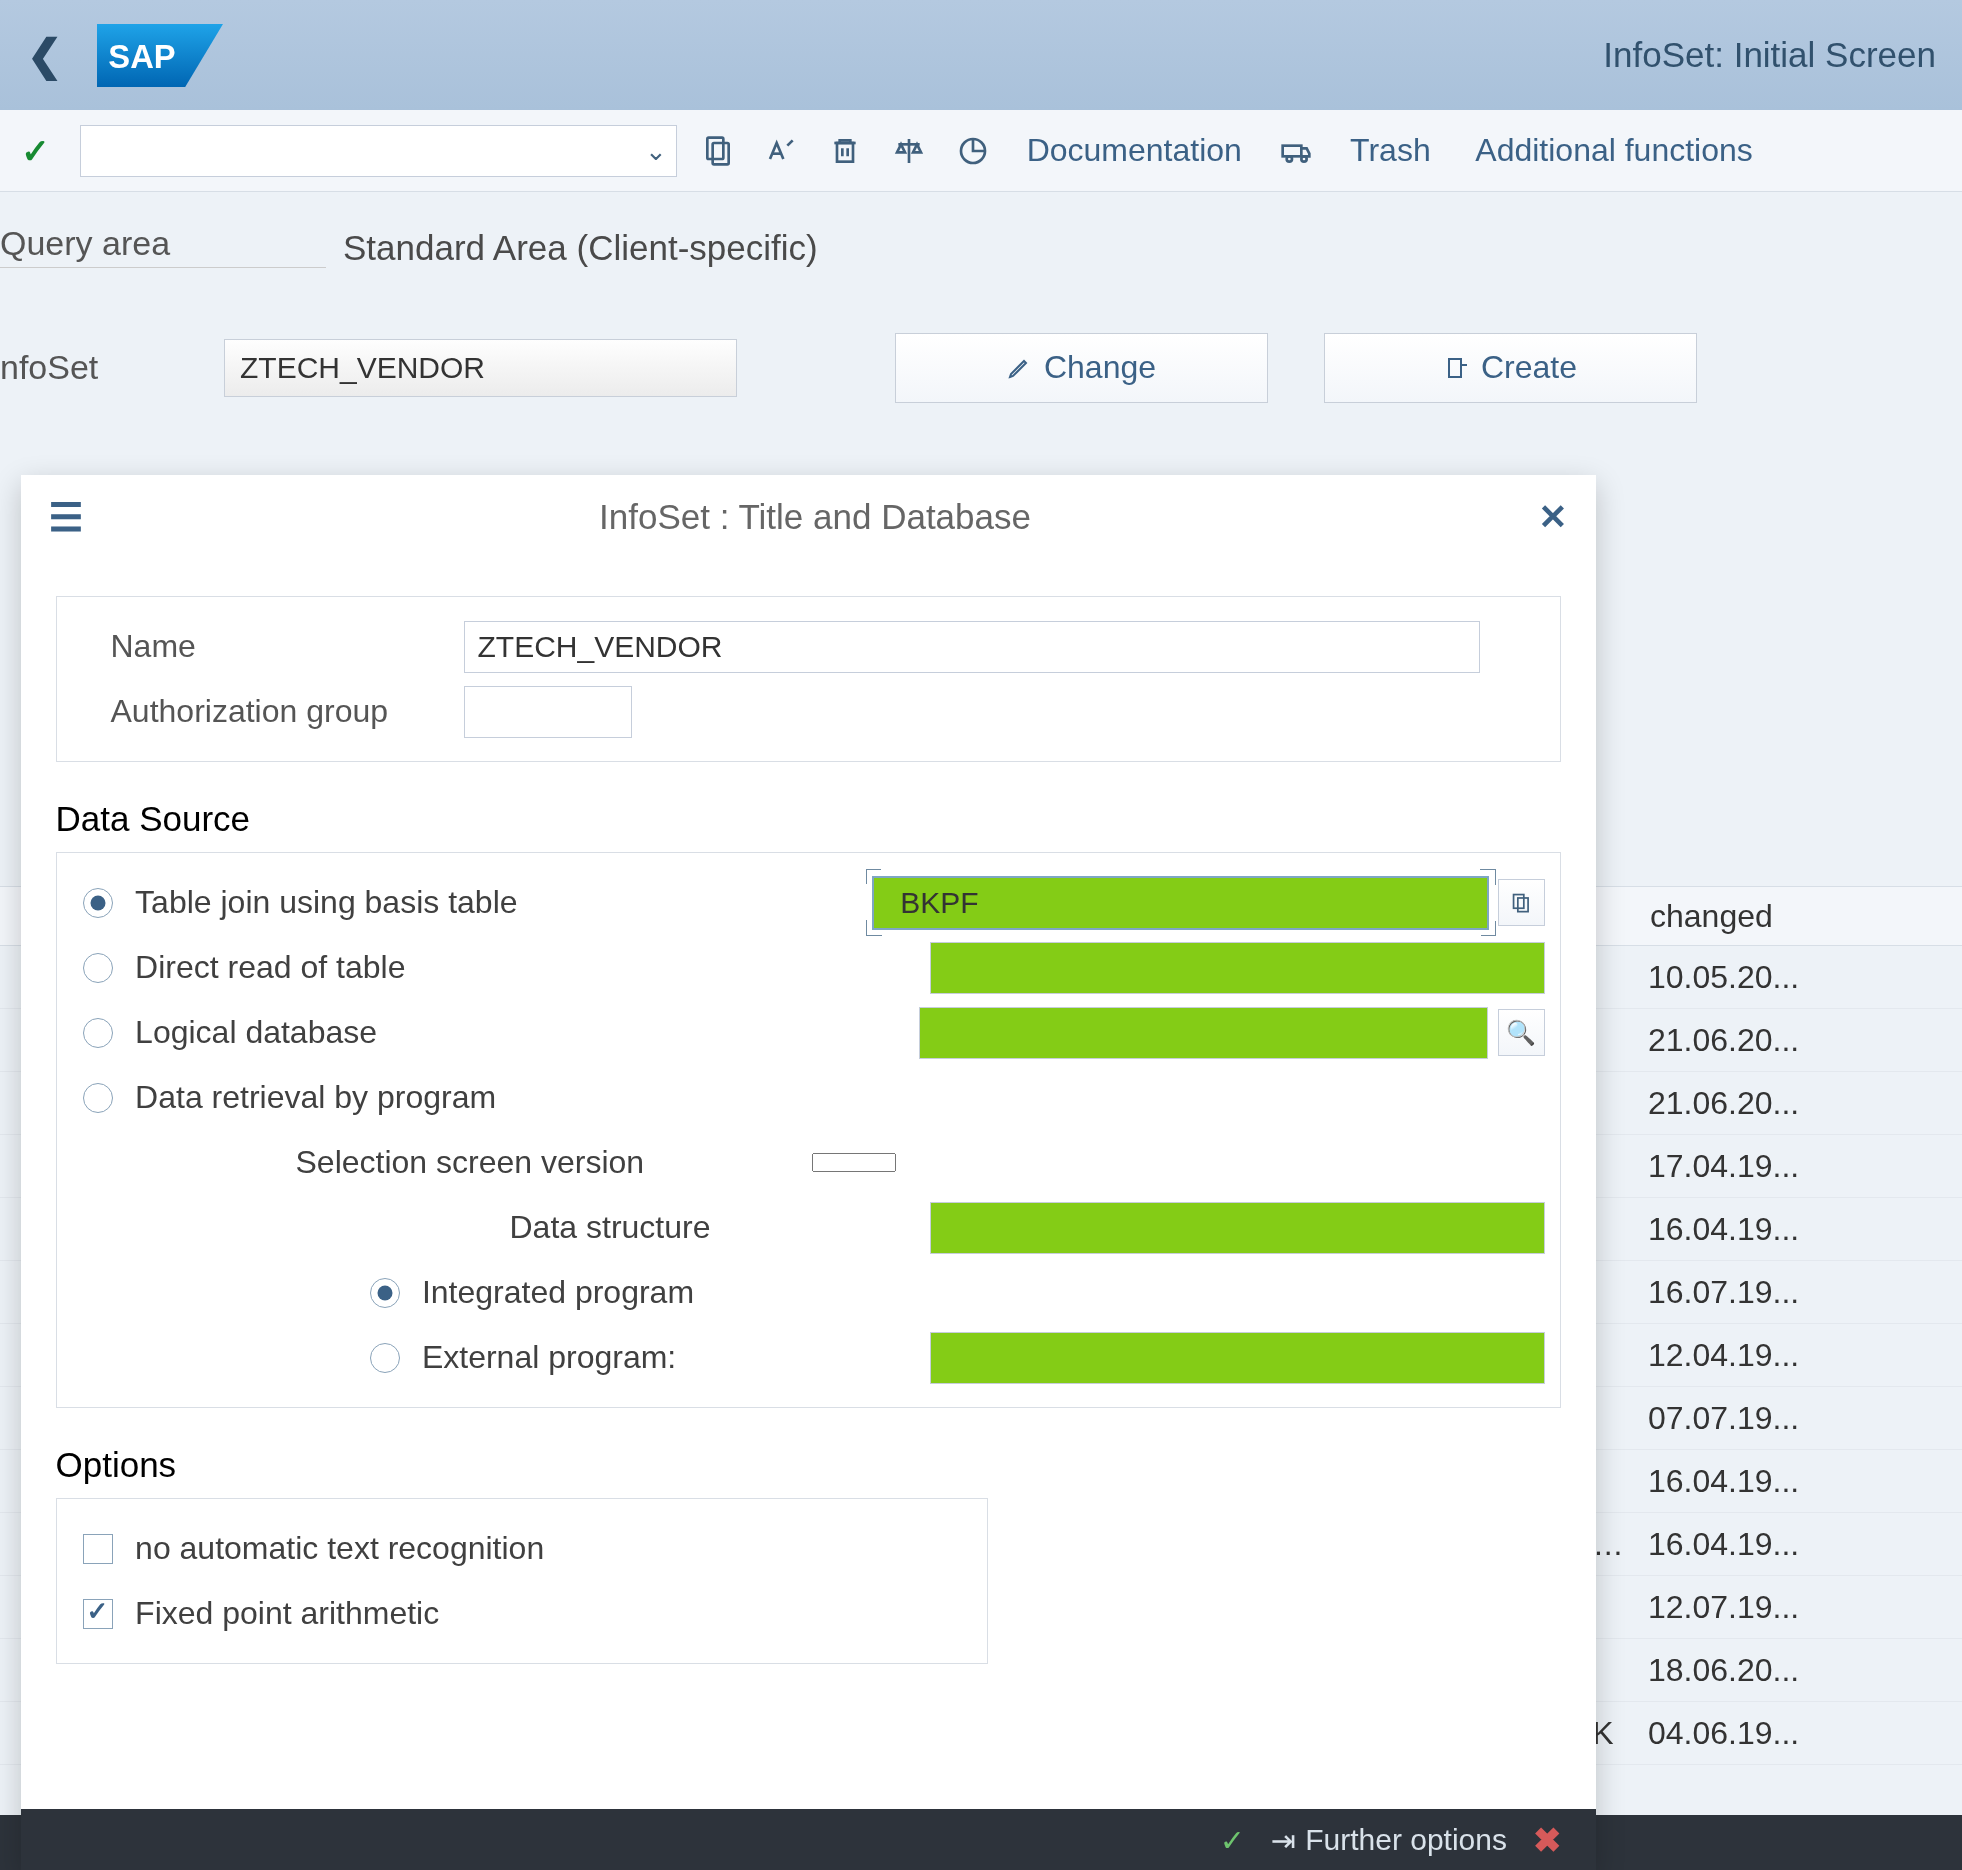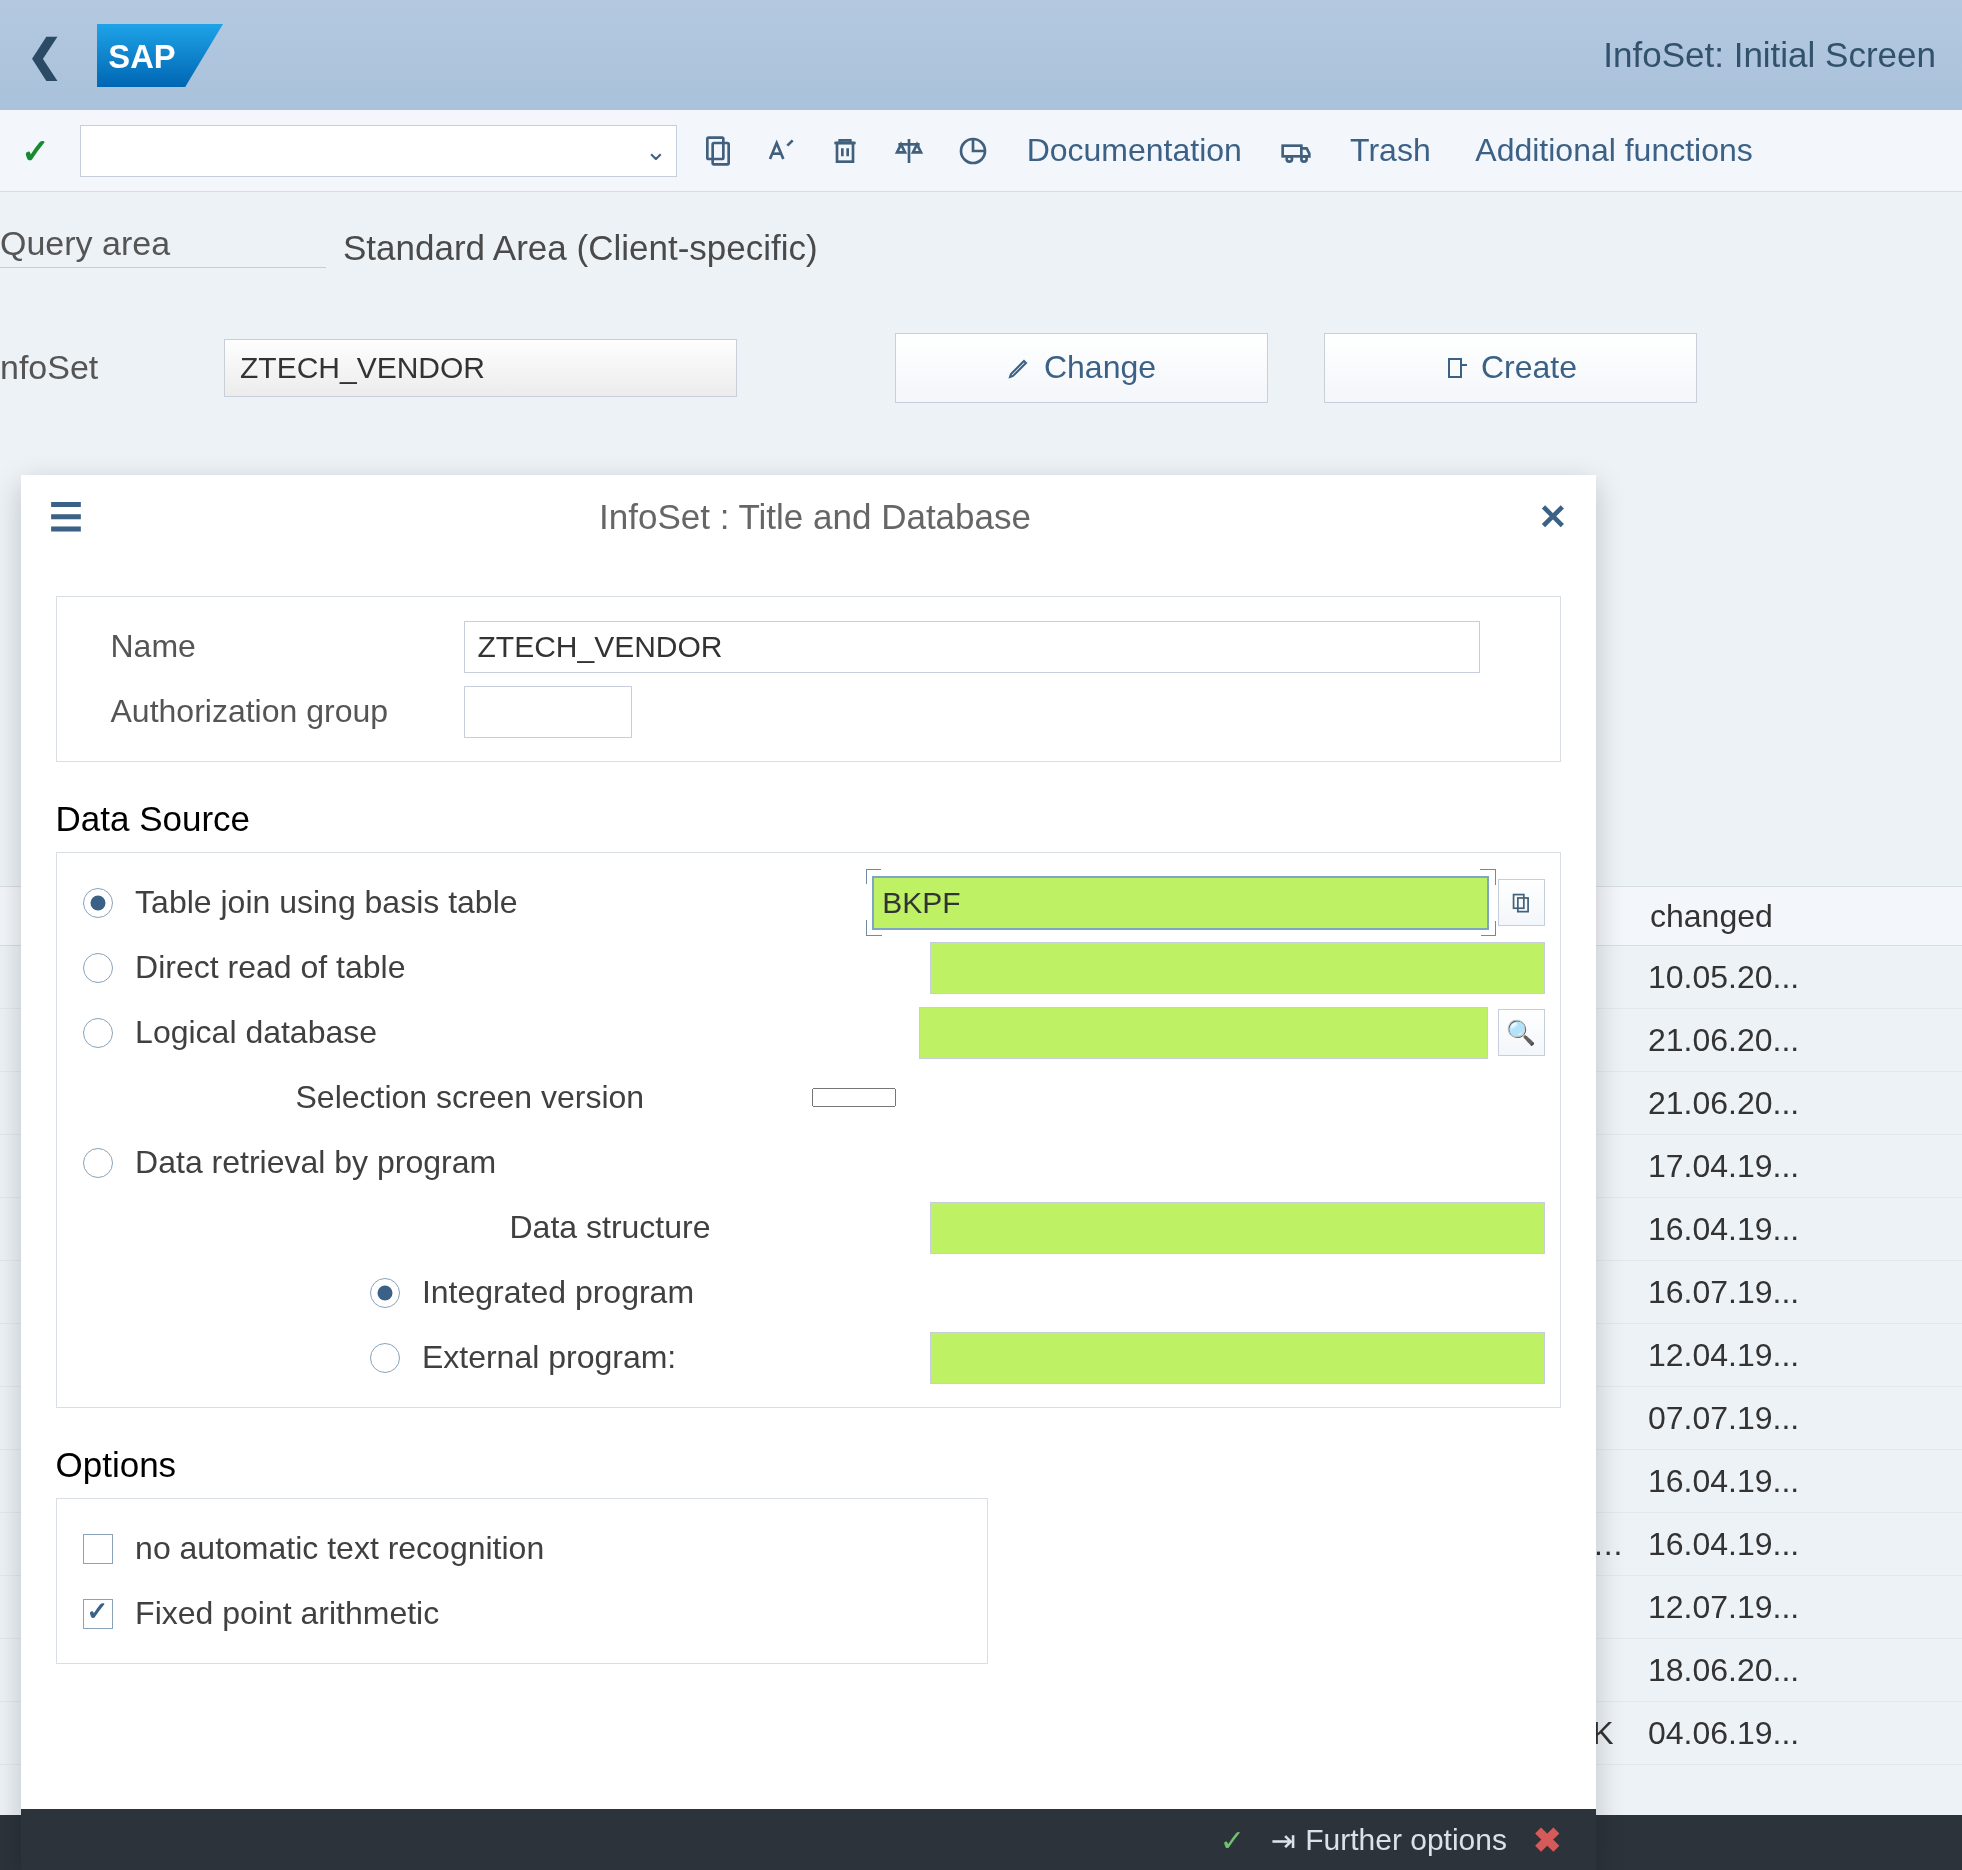--- a/index.html
+++ b/index.html
@@ -201,22 +201,22 @@
     flex-shrink: 0;
   }
   .radio.checked::after {
     content:""; position:absolute; left:50%; top:50%;
     width: 15px; height:15px; background:#3b6186; border-radius:50%;
     transform: translate(-50%,-50%);
   }
   .radio-label { font-size: 32px; color: #404040; }
   .radio-input {
     margin-left: auto;
-    height: 52px; border: 0.9px solid #c6cedb; background:#bef264;
-    font-size: 30px; padding: 0 8px; color:#333;
+    height: 52px; border: 0.9px solid #c6cedb; background:#84cc16;
+    font-size: 30px; padding: 0 26px; color:#333;
   }
   .radio-input.w1 { width: 615px; }
   .radio-input.focused {
     outline: 1.9px solid #7ea6c4;
     border: 0.9px solid #7ea6c4;
   }
   .icon-btn {
     width: 47px; height: 47px; border:0.9px solid #c6cedb;
     display:flex;align-items:center;justify-content:center;
     margin-left: 9.3px; cursor:pointer; color:#40607d; font-size: 24px;
@@ -463,28 +463,28 @@
 
       <div class="radio-row">
         <div class="radio"></div>
         <div class="radio-label">Logical database</div>
         <span style="margin-left:auto;display:flex;align-items:center;">
           <input class="radio-input" style="width: 569px;">
           <span class="icon-btn">🔍</span>
         </span>
       </div>
 
+      <div class="radio-row">
+        <div class="radio"></div>
+        <div class="radio-label">Data retrieval by program</div>
+      </div>
+
       <div class="radio-row indent1">
         <div class="radio-label">Selection screen version</div>
         <input class="finput w-tiny" style="margin-left: 168px;">
-      </div>
-
-      <div class="radio-row">
-        <div class="radio"></div>
-        <div class="radio-label">Data retrieval by program</div>
       </div>
 
       <div class="radio-row" style="padding-left:438px">
         <div class="radio-label">Data structure</div>
         <input class="radio-input w1" style="margin-left: auto;">
       </div>
 
       <div class="radio-row indent2">
         <div class="radio checked"></div>
         <div class="radio-label">Integrated program</div>

